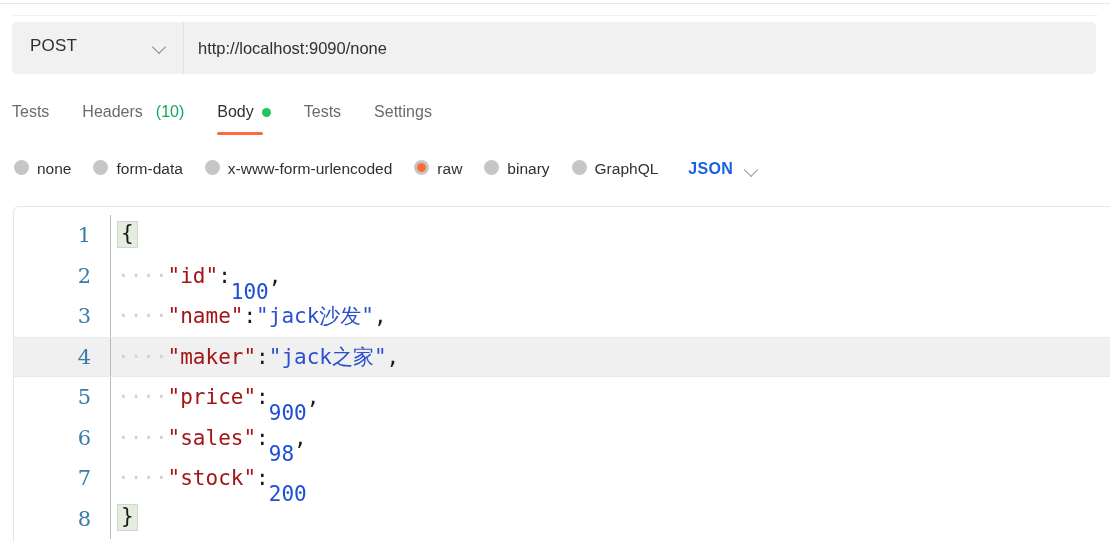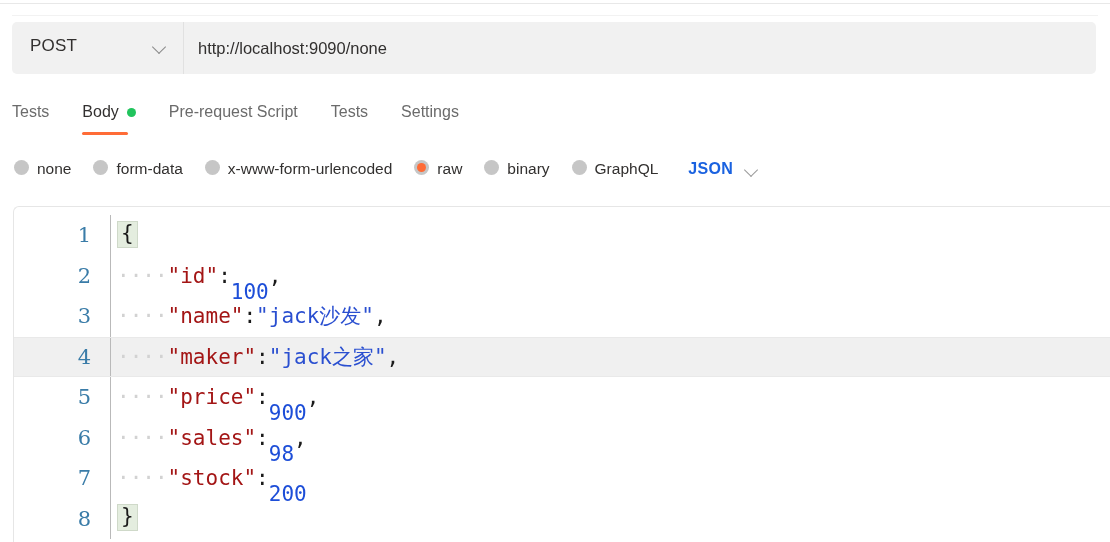--- a/index.html
+++ b/index.html
@@ -237,29 +237,30 @@
     </div>
     <div class="url-field">
       <span>http://localhost:9090/none</span>
     </div>
   </div>
 
   <div class="tabs">
     <div class="tab">
       <span class="tab-text">Tests</span>
     </div>
+    <div class="tab">
+      <span class="tab-text">Headers</span>
+      <span class="count">(10)</span>
+    </div>
     <div class="tab active">
       <span class="tab-text">Body</span>
       <span class="dot-green"></span>
       <span class="tab-underline"></span>
     </div>
     <div class="tab">
-      <span class="tab-text">Pre-request Script</span>
-    </div>
-    <div class="tab">
       <span class="tab-text">Tests</span>
     </div>
     <div class="tab">
       <span class="tab-text">Settings</span>
     </div>
   </div>
 
   <div class="bodytypes">
     <div class="bt">
       <span class="radio"></span>

